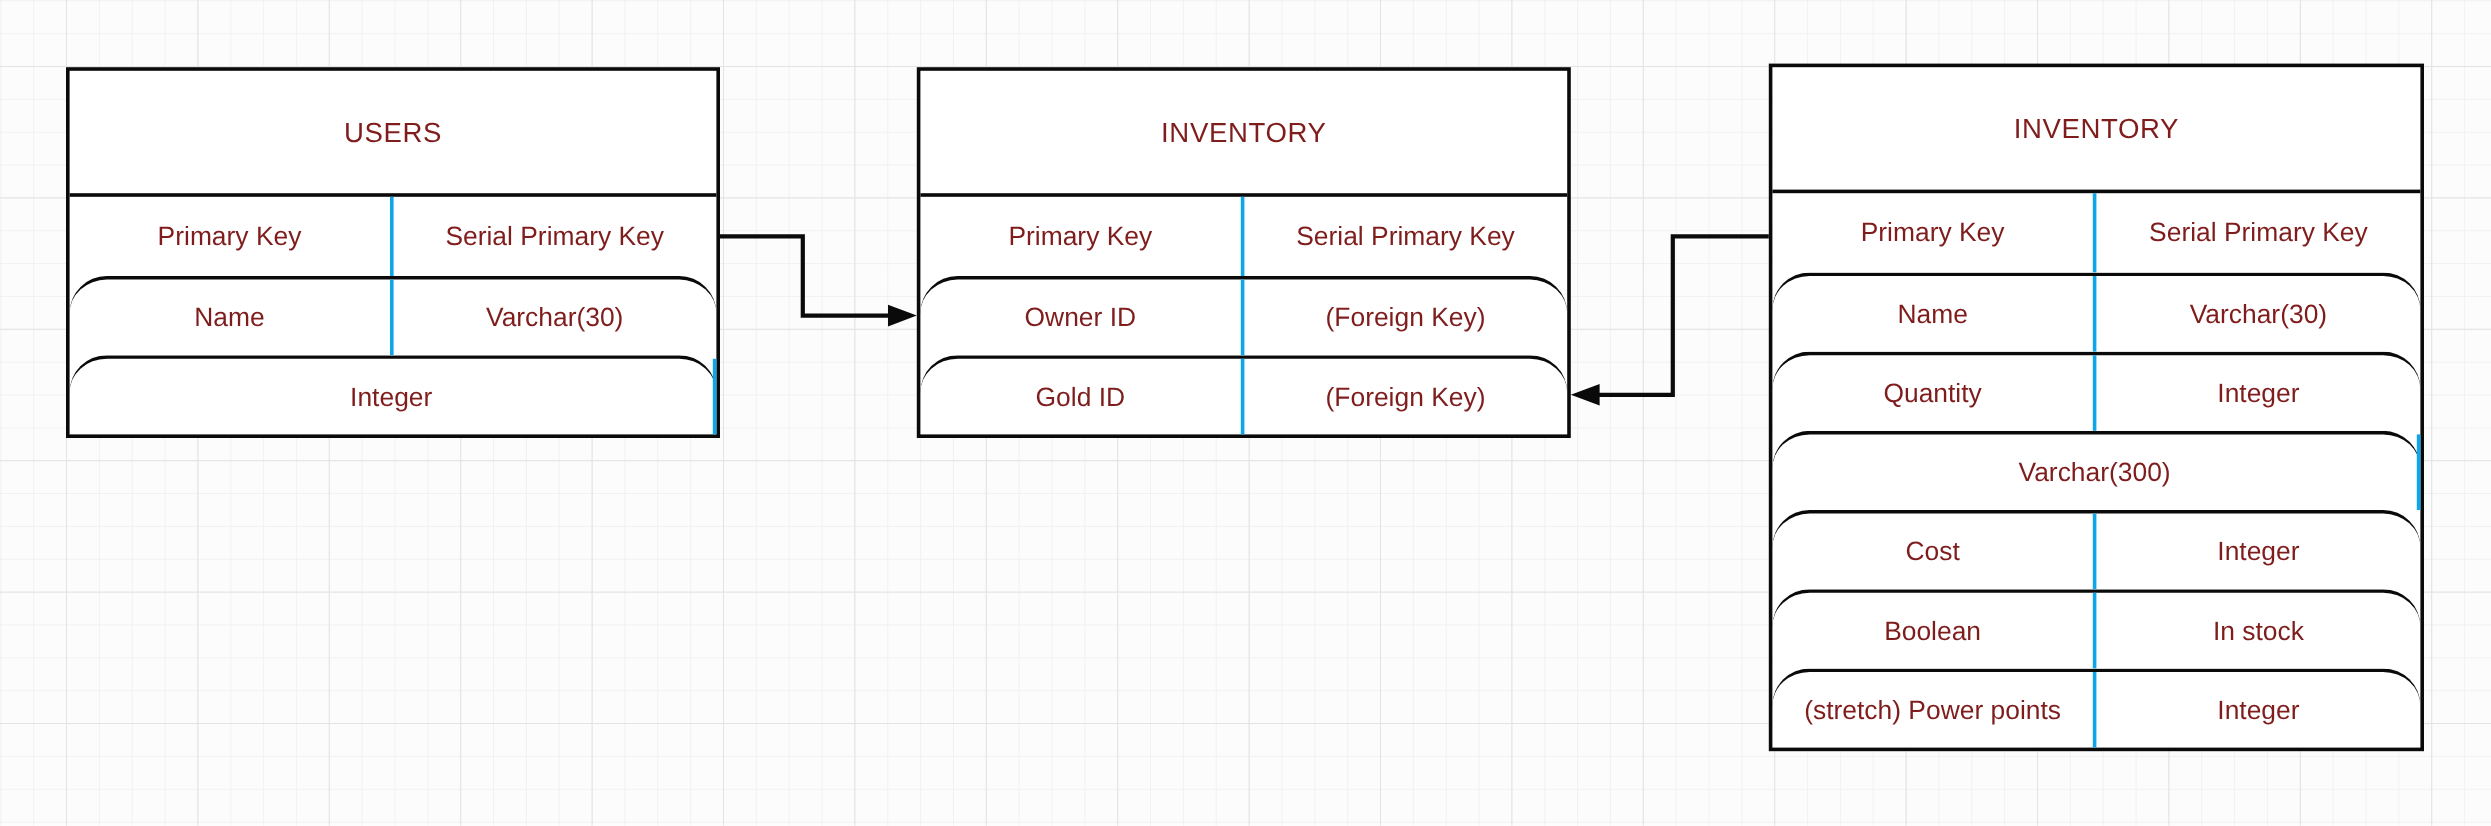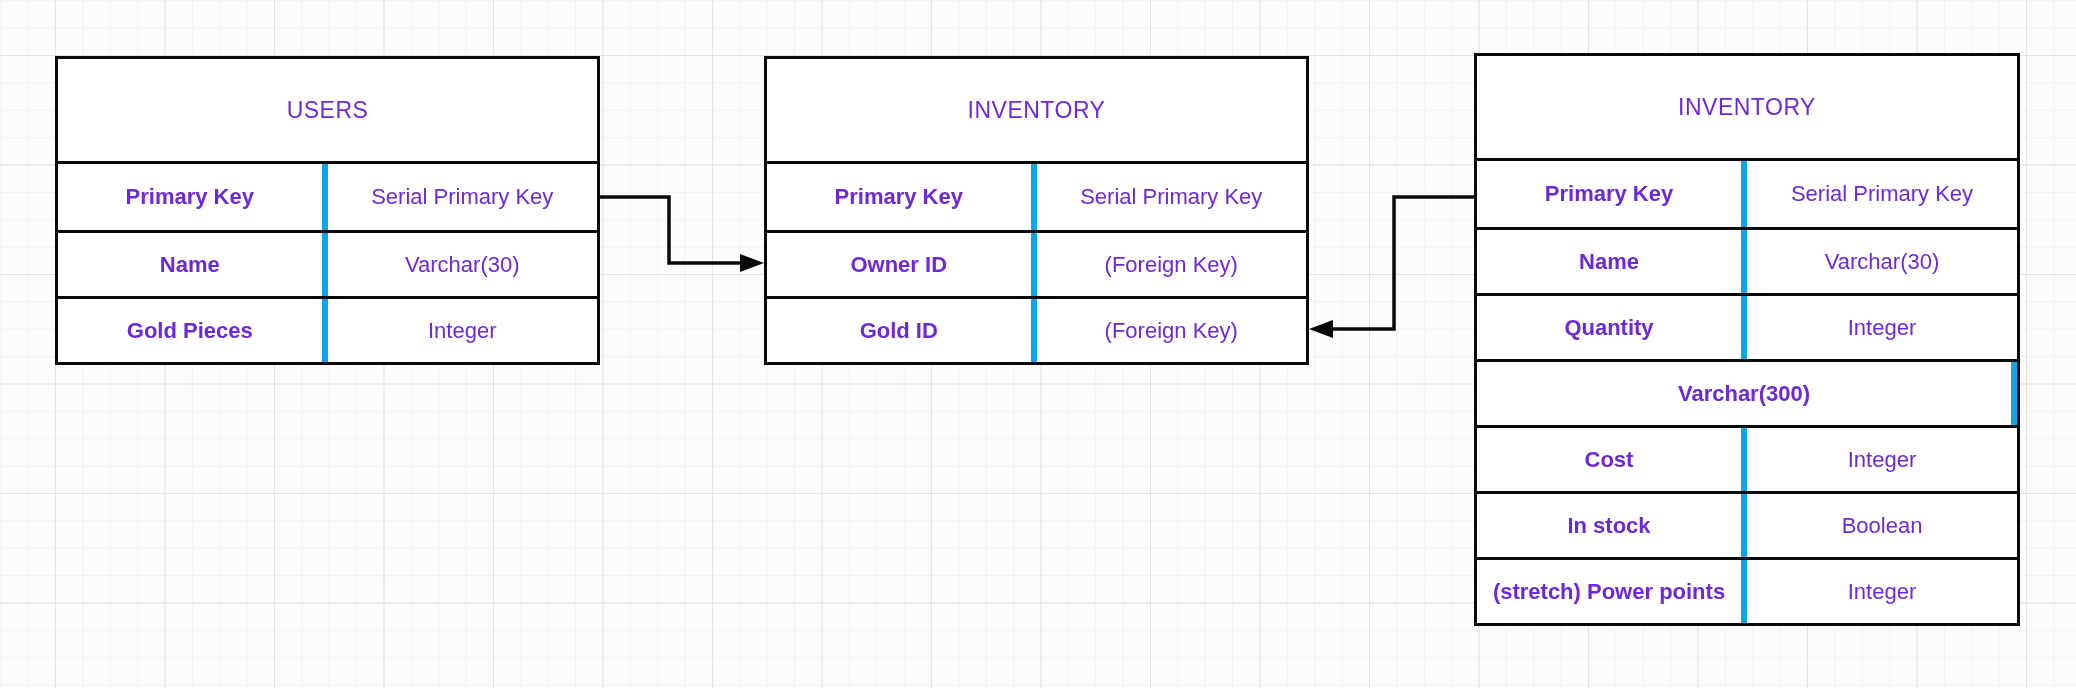--- a/index.html
+++ b/index.html
@@ -22,52 +22,52 @@
       linear-gradient(to right, #f1f1f4 1px, transparent 1px),
       linear-gradient(to bottom, #f1f1f4 1px, transparent 1px);
     background-size: 109.5px 109.5px, 109.5px 109.5px, 27.375px 27.375px, 27.375px 27.375px;
     background-position: 55px 55px, 55px 55px, 0.25px 0.25px, 0.25px 0.25px;
   }
   .etable {
     position: absolute;
     box-sizing: border-box;
     border: 3px solid #0a0a0a;
     background: #ffffff;
-    color: #6d28d9;
+    color: #7f1d1d;
   }
   .t-header {
     box-sizing: border-box;
     height: 105px;
     border-bottom: 3px solid #0a0a0a;
     display: flex;
     align-items: center;
     justify-content: center;
     font-size: 23px;
     letter-spacing: 0.5px;
   }
   .t-row {
     box-sizing: border-box;
     display: flex;
     height: 66px;
   }
   .t-row + .t-row {
     border-top: 3px solid #0a0a0a;
+    border-radius: 31px;
   }
   .t-cell {
     box-sizing: border-box;
     flex: 1 1 50%;
     display: flex;
     align-items: center;
     justify-content: center;
     font-size: 22px;
     white-space: nowrap;
   }
   .t-cell:first-child {
-    border-right: 6px solid #0ea5e9;
-    font-weight: bold;
+    border-right: 3px solid #0ea5e9;
   }
   svg.connectors {
     position: absolute;
     left: 0; top: 0;
     width: 2076px;
     height: 688px;
     pointer-events: none;
   }
   svg.connectors g {
     pointer-events: stroke;
@@ -82,21 +82,20 @@
     <div class="t-header">USERS</div>
     <div class="t-row">
       <div class="t-cell">Primary Key</div>
       <div class="t-cell">Serial Primary Key</div>
     </div>
     <div class="t-row">
       <div class="t-cell">Name</div>
       <div class="t-cell">Varchar(30)</div>
     </div>
     <div class="t-row">
-      <div class="t-cell">Gold Pieces</div>
       <div class="t-cell">Integer</div>
     </div>
   </div>
 
   <div class="etable" style="left:764px; top:56px; width:545px;">
     <div class="t-header">INVENTORY</div>
     <div class="t-row">
       <div class="t-cell">Primary Key</div>
       <div class="t-cell">Serial Primary Key</div>
     </div>
@@ -125,22 +124,22 @@
       <div class="t-cell">Integer</div>
     </div>
     <div class="t-row">
       <div class="t-cell">Varchar(300)</div>
     </div>
     <div class="t-row">
       <div class="t-cell">Cost</div>
       <div class="t-cell">Integer</div>
     </div>
     <div class="t-row">
+      <div class="t-cell">Boolean</div>
       <div class="t-cell">In stock</div>
-      <div class="t-cell">Boolean</div>
     </div>
     <div class="t-row">
       <div class="t-cell">(stretch) Power points</div>
       <div class="t-cell">Integer</div>
     </div>
   </div>
 
   <svg class="connectors" viewBox="0 0 2076 688" xmlns="http://www.w3.org/2000/svg">
     <g>
       <polyline points="600,197 669,197 669,263 742,263" fill="none" stroke="#0a0a0a" stroke-width="3.5"></polyline>

